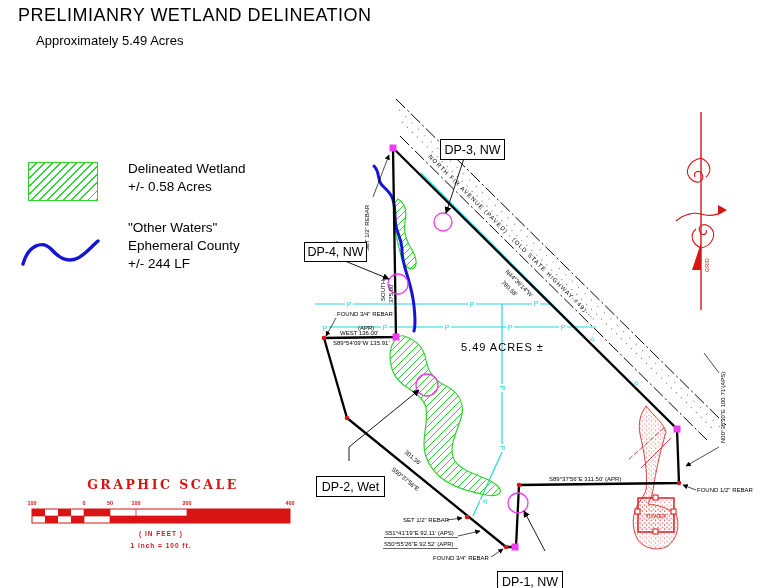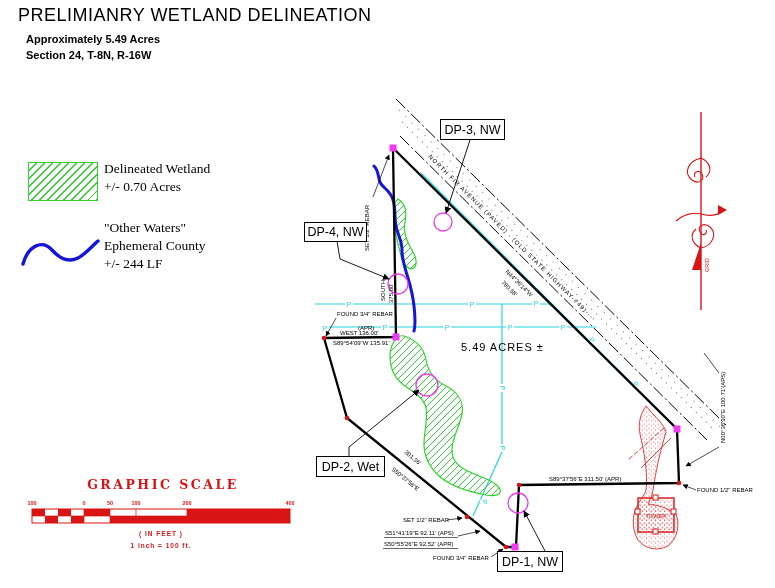--- a/index.html
+++ b/index.html
@@ -1,41 +1,40 @@
 <!DOCTYPE html>
 <html><head>
 <meta charset="utf-8">
 <style>
   html,body{margin:0;padding:0;background:#fff;}
   .canvas{position:relative;width:775px;height:588px;background:#fff;overflow:hidden;
           font-family:"Liberation Sans",sans-serif;color:#000;}
   .overlay{position:absolute;left:0;top:0;}
   .title{position:absolute;left:18px;top:5px;font-size:18px;font-weight:normal;letter-spacing:.5px;}
-  .subline{position:absolute;left:26px;font-size:11px;font-weight:bold;}
+  .subline{position:absolute;left:36px;font-size:13px;}
   .leg-swatch{position:absolute;left:28px;top:162px;width:68px;height:37px;
       border:1.5px solid #2fd32f;background:repeating-linear-gradient(135deg,#fff 0 4.5px,#2fd32f 4.5px 5.7px);}
-  .leg-text{position:absolute;left:104px;font-size:13.5px;font-family:Liberation Serif, serif;}
+  .leg-text{position:absolute;left:128px;font-size:13.5px;}
   .dp-box{position:absolute;border:1.4px solid #000;background:#fff;font-size:12.5px;
-      display:flex;align-items:center;justify-content:center;white-space:nowrap;}
+      display:flex;align-items:center;justify-content:center;white-space:nowrap;margin-top:20px;}
   svg text{font-family:"Liberation Sans",sans-serif;}
   .tiny{font-size:6px;}
   .scale-title{font-family:"DejaVu Serif",serif;font-weight:bold;letter-spacing:2.5px;}
 </style>
 </head>
 <body>
 
 <div class="canvas">
 
   <div class="title">PRELIMIANRY WETLAND DELINEATION</div>
   <div class="subline" style="top:33px">Approximately 5.49 Acres</div>
-  <div class="subline" style="top:49px">Section 24, T-8N, R-16W</div>
 
   <div class="leg-swatch"></div>
   <div class="leg-text" style="top:161px">Delineated Wetland</div>
-  <div class="leg-text" style="top:179px">+/- 0.70 Acres</div>
+  <div class="leg-text" style="top:179px">+/- 0.58 Acres</div>
   <div class="leg-text" style="top:220px">"Other Waters"</div>
   <div class="leg-text" style="top:238px">Ephemeral County</div>
   <div class="leg-text" style="top:256px">+/- 244 LF</div>
 
   <svg class="overlay" width="775" height="588" viewBox="0 0 775 588">
     <defs>
       <pattern id="ghatch" width="7" height="7" patternUnits="userSpaceOnUse">
         <path d="M-1,8 L8,-1" stroke="#2fd32f" stroke-width="1"></path>
       </pattern>
       <pattern id="rstip" width="4.5" height="4.5" patternUnits="userSpaceOnUse">

